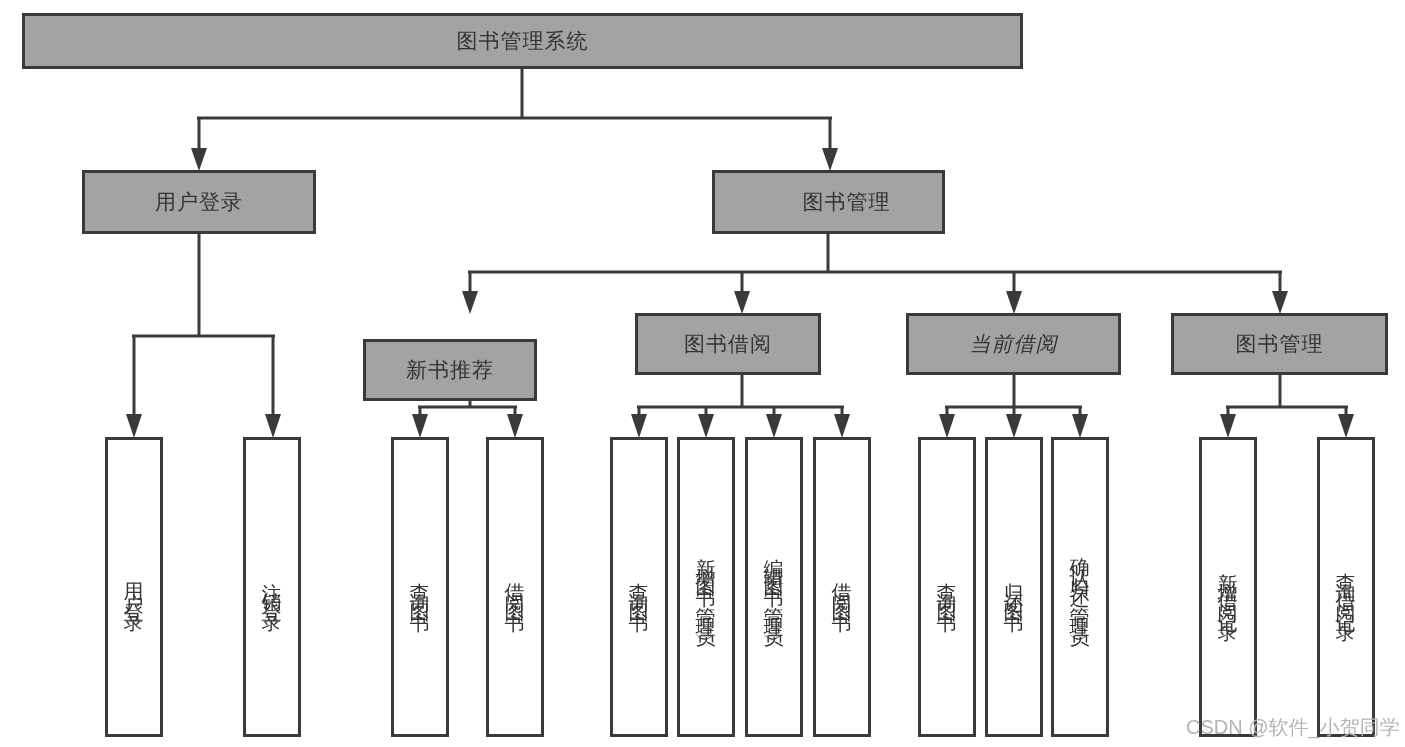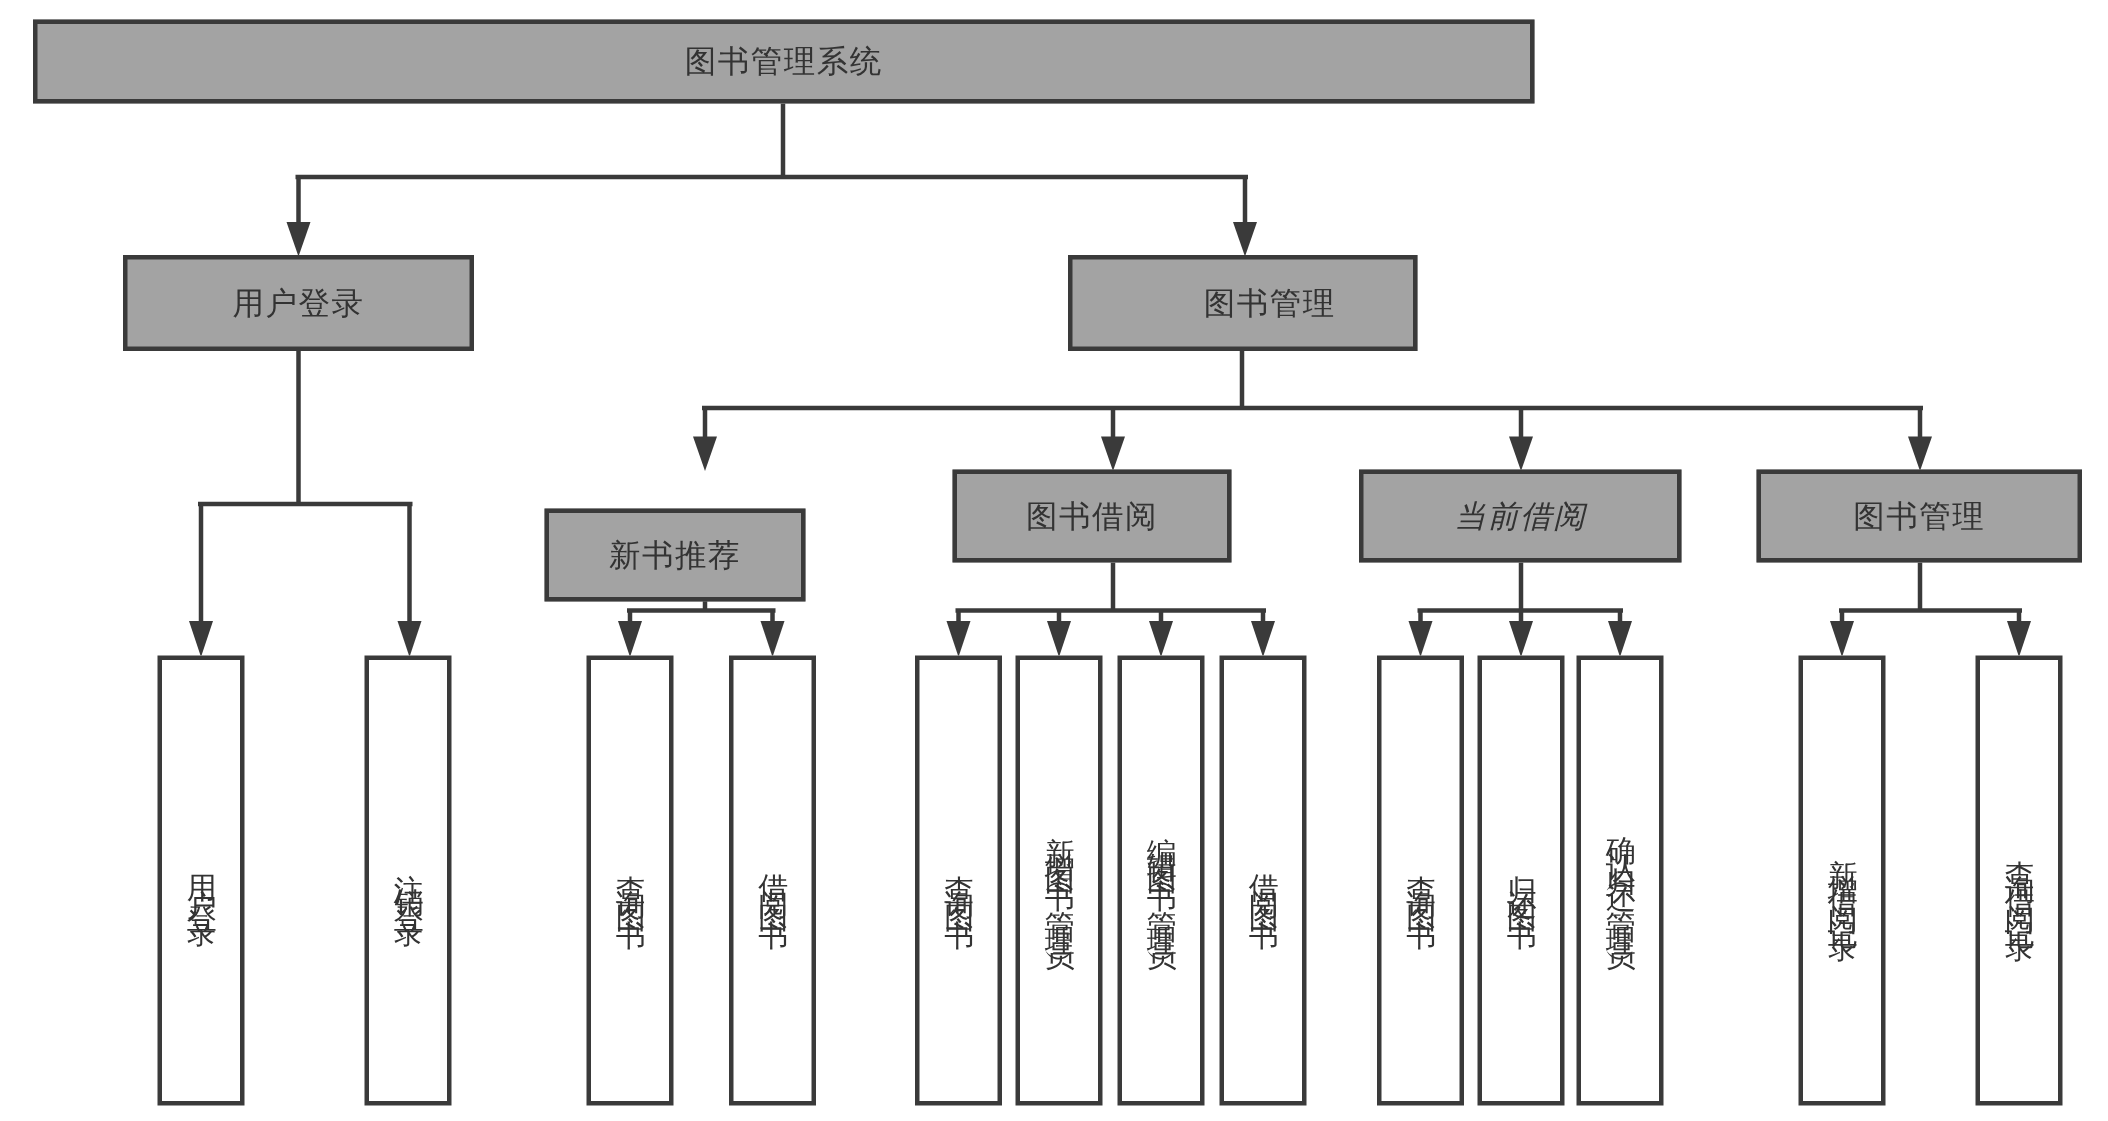--- a/index.html
+++ b/index.html
@@ -199,14 +199,15 @@
     <span>确认归还（管理员）</span>
   </div>
 
   <div class="leaf x12">
     <span>新增借阅记录</span>
   </div>
   <div class="leaf x13">
     <span>查询借阅记录</span>
   </div>
 
+  <div class="watermark">CSDN @软件_小贺同学</div>
 
 </div>
 
 </body></html>

